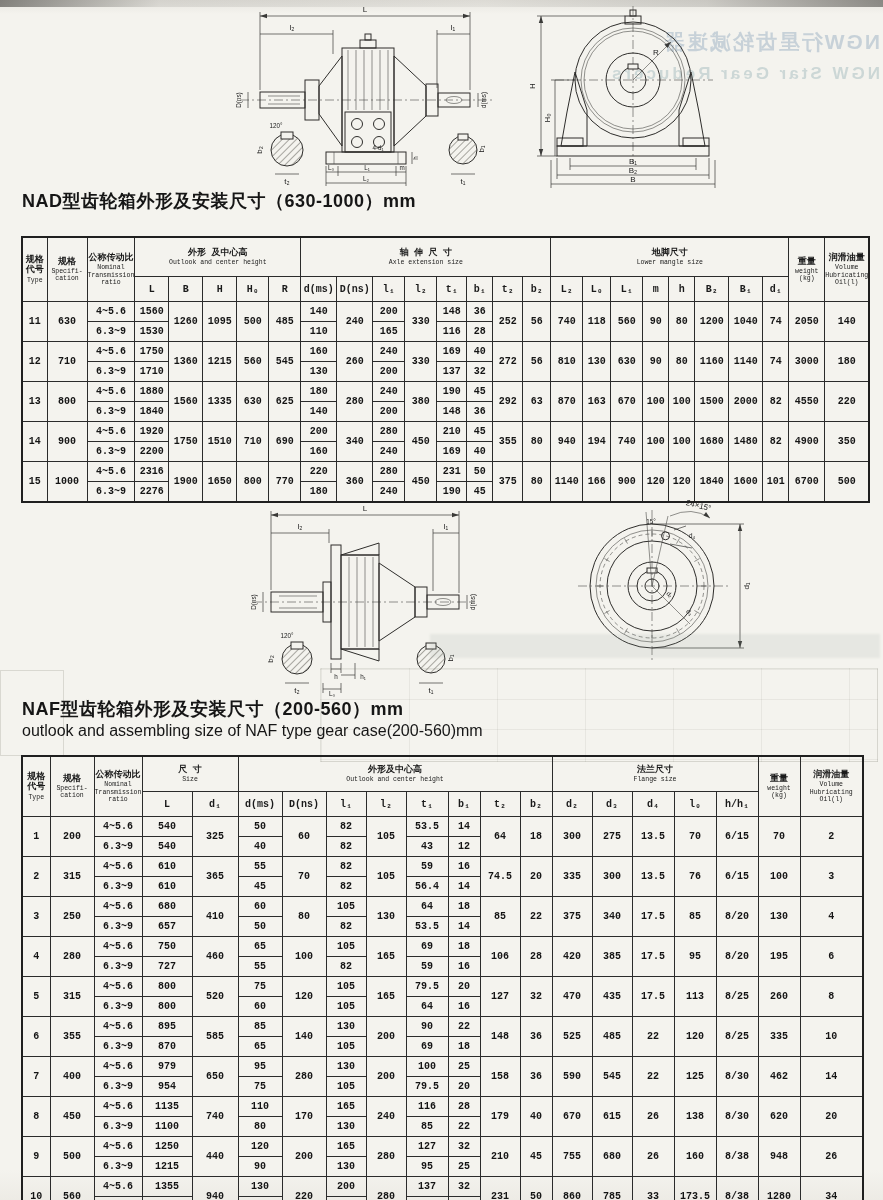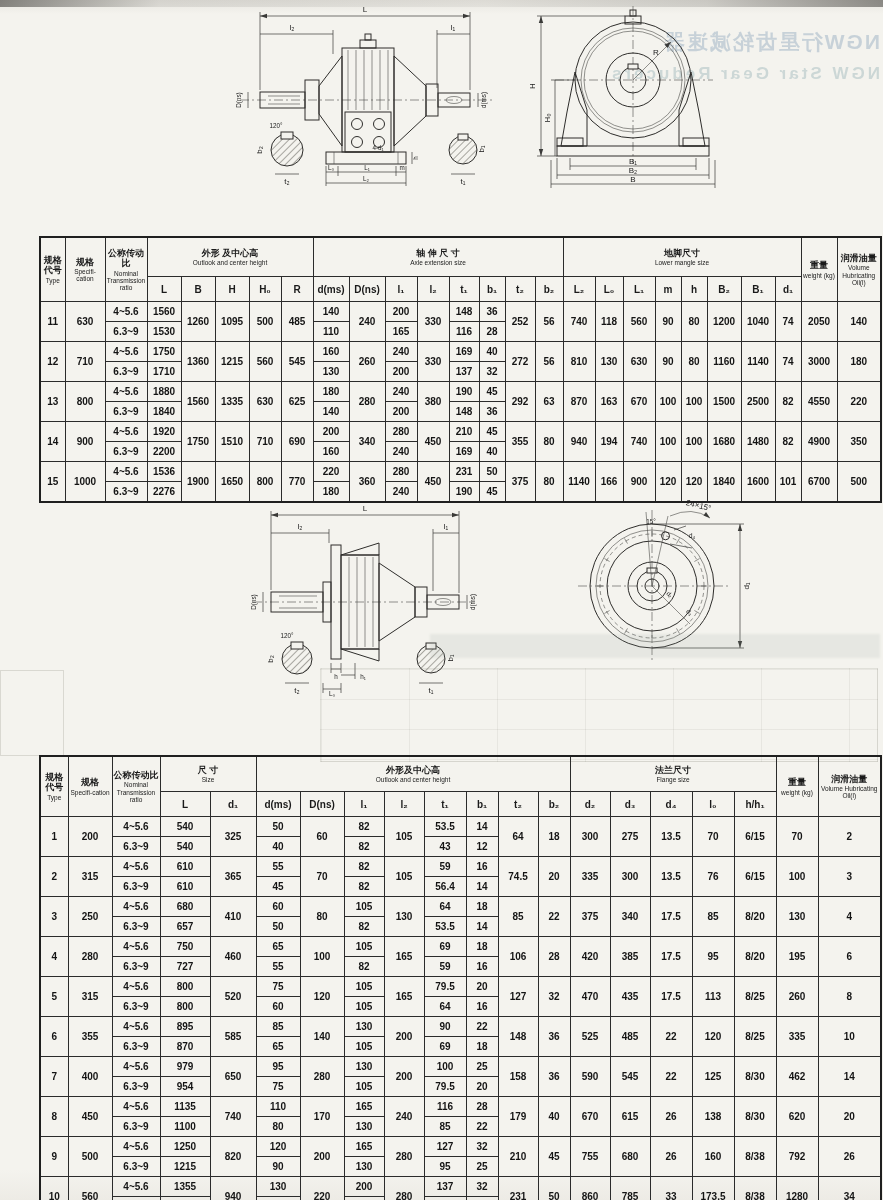--- a/index.html
+++ b/index.html
@@ -26,22 +26,22 @@
       repeating-linear-gradient(180deg,rgba(120,118,105,.10) 0 1px,transparent 1px 30px);
     border:1px solid rgba(125,122,110,.16);}
   .ghost.bar{background:rgba(140,158,148,.13);filter:blur(1px);}
 
   
   .sec-title{position:absolute;left:22px;}
   .t-zh{font-size:18px;font-weight:700;letter-spacing:.5px;color:#161616;}
   .t-en{font-size:16px;font-weight:400;margin-top:1px;color:#161616;}
 
   
-  table.dim{position:absolute;left:39px;border-collapse:collapse;table-layout:fixed;
-    border:2px solid #1f1f1f;background:transparent;}
+  table.dim{position:absolute;left:21px;border-collapse:collapse;table-layout:fixed;
+    border:2px solid #1f1f1f;background:transparent;font-family:Liberation Mono, monospace;}
   table.dim th,table.dim td{border:1px solid #2b2b2b;text-align:center;vertical-align:middle;
     padding:0;overflow:hidden;}
   table.dim td{font-size:10px;font-weight:700;height:19px;line-height:1;color:#141414;}
   th .hz{font-size:9px;font-weight:700;line-height:1.15;}
   th .he{font-size:6.5px;font-weight:400;line-height:1.1;margin-top:1px;}
   th.cl{font-size:10px;font-weight:700;height:24px;}
   tr.grp th{height:38px;}
   #t2 tr.grp th{height:34px;}
 
   
@@ -181,20 +181,21 @@
       <line class="dim" x1="204" y1="158" x2="204" y2="179"></line>
     <line class="dim" x1="52" y1="175" x2="204" y2="175"></line>
     <text class="dl" x="128" y="173">B₂</text>
     <line class="dim" x1="46" y1="160" x2="46" y2="188"></line>
       <line class="dim" x1="210" y1="160" x2="210" y2="188"></line>
     <line class="dim" x1="46" y1="184" x2="210" y2="184"></line>
     <text class="dl" x="128" y="182">B</text>
   </svg>
 
   <div class="sec-title" style="top:189px">
+    <div class="t-zh">NAD型齿轮箱外形及安装尺寸（630-1000）mm</div>
   </div>
 
   <table class="dim" id="t1" style="top:236px">
     <colgroup>
       <col style="width:25px">
         <col style="width:40px">
         <col style="width:42px">
         <col style="width:34px">
       <col style="width:34px">
         <col style="width:34px">
@@ -367,21 +368,21 @@
           <td>190</td>
           <td>45</td>
           <td rowspan="2">292</td>
           <td rowspan="2">63</td>
           <td rowspan="2">870</td>
           <td rowspan="2">163</td>
           <td rowspan="2">670</td>
           <td rowspan="2">100</td>
           <td rowspan="2">100</td>
           <td rowspan="2">1500</td>
-          <td rowspan="2">2500</td>
+          <td rowspan="2">2000</td>
           <td rowspan="2">82</td>
           <td rowspan="2">4550</td>
           <td rowspan="2">220</td>
         </tr>
         <tr>
           <td>6.3~9</td>
           <td>1840</td>
           <td>140</td>
           <td>200</td>
           <td>148</td>
@@ -420,21 +421,21 @@
           <td>2200</td>
           <td>160</td>
           <td>240</td>
           <td>169</td>
           <td>40</td>
         </tr>
         <tr>
           <td rowspan="2">15</td>
           <td rowspan="2">1000</td>
           <td>4~5.6</td>
-          <td>1536</td>
+          <td>2316</td>
           <td rowspan="2">1900</td>
           <td rowspan="2">1650</td>
           <td rowspan="2">800</td>
           <td rowspan="2">770</td>
           <td>220</td>
           <td rowspan="2">360</td>
           <td>280</td>
           <td rowspan="2">450</td>
           <td>231</td>
           <td>50</td>
@@ -574,20 +575,24 @@
 
     <line class="thin" x1="112" y1="100" x2="150" y2="138"></line>
     <text class="ds" transform="rotate(45 128 110)" x="128" y="110">d₂</text>
     <text class="ds" transform="rotate(45 148 128)" x="148" y="128">d₃</text>
   </svg>
 
   <div class="ghost bar" style="left:430px;top:634px;width:450px;height:24px"></div>
   <div class="ghost grid" style="left:320px;top:668px;width:556px;height:92px"></div>
   <div class="ghost box" style="left:0;top:670px;width:62px;height:84px"></div>
 
+  <div class="sec-title" style="top:697px">
+    <div class="t-zh">NAF型齿轮箱外形及安装尺寸（200-560）mm</div>
+    <div class="t-en">outlook and assembling size of NAF type gear case(200-560)mm</div>
+  </div>
 
   <table class="dim" id="t2" style="top:755px">
     <colgroup>
       <col style="width:28px">
         <col style="width:44px">
         <col style="width:48px">
         <col style="width:50px">
       <col style="width:46px">
         <col style="width:44px">
         <col style="width:44px">
@@ -897,35 +902,35 @@
           <td>80</td>
           <td>130</td>
           <td>85</td>
           <td>22</td>
         </tr>
         <tr>
           <td rowspan="2">9</td>
           <td rowspan="2">500</td>
           <td>4~5.6</td>
           <td>1250</td>
-          <td rowspan="2">820</td>
+          <td rowspan="2">440</td>
           <td>120</td>
           <td rowspan="2">200</td>
           <td>165</td>
           <td rowspan="2">280</td>
           <td>127</td>
           <td>32</td>
           <td rowspan="2">210</td>
           <td rowspan="2">45</td>
           <td rowspan="2">755</td>
           <td rowspan="2">680</td>
           <td rowspan="2">26</td>
           <td rowspan="2">160</td>
           <td rowspan="2">8/38</td>
-          <td rowspan="2">792</td>
+          <td rowspan="2">948</td>
           <td rowspan="2">26</td>
         </tr>
         <tr>
           <td>6.3~9</td>
           <td>1215</td>
           <td>90</td>
           <td>130</td>
           <td>95</td>
           <td>25</td>
         </tr>

